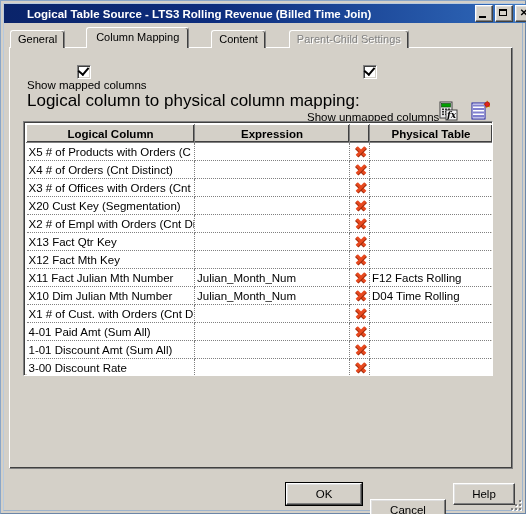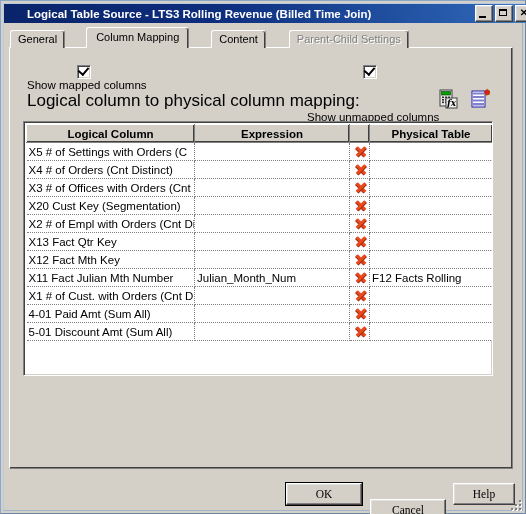--- a/index.html
+++ b/index.html
@@ -171,20 +171,21 @@
   #map-caption {
     position: absolute;
     left: 26px; top: 90px;
     font-size: 17px;
     white-space: nowrap;
   }
   .tool-icon {
     position: absolute;
     width: 20px; height: 16px;
     cursor: default;
+    margin-top: 12px;
   }
   #icon-calc { left: 437px; top: 88px; }
   #icon-newrow { left: 469px; top: 87px; }
 
   
   #grid {
     position: absolute;
     left: 22px; top: 120px;
     width: 470px; height: 255px;
     box-sizing: border-box;
@@ -252,21 +253,21 @@
   
   .btn {
     position: absolute;
     height: 22px;
     background: #d4d0c8;
     border: 1px solid #ffffff;
     border-right-color: #404040;
     border-bottom-color: #404040;
     box-shadow: inset -1px -1px 0 #808080, inset 1px 1px 0 #dfdfdf;
     font-size: 11.5px;
-    font-family: Liberation Serif, serif;
+    font-family: Liberation Sans, sans-serif;
     text-align: center;
     line-height: 20px;
     cursor: default;
     box-sizing: border-box;
   }
   #btn-ok {
     left: 285px; top: 482px; width: 76px;
     outline: 1px solid #000000;
     outline-offset: 0px;
   }
@@ -368,21 +369,21 @@
         <thead>
           <tr>
             <th>Logical Column</th>
             <th>Expression</th>
             <th></th>
             <th>Physical Table</th>
           </tr>
         </thead>
         <tbody id="grid-body">
             <tr>
-              <td>X5  # of Settings with Orders  (C</td>
+              <td>X5  # of Products with Orders  (C</td>
               <td></td>
               <td class="xcell"><span class="xmark"></span></td>
               <td></td>
             </tr>
             <tr>
               <td>X4  # of Orders  (Cnt Distinct)</td>
               <td></td>
               <td class="xcell"><span class="xmark"></span></td>
               <td></td>
             </tr>
@@ -416,33 +417,45 @@
               <td class="xcell"><span class="xmark"></span></td>
               <td></td>
             </tr>
             <tr>
               <td>X11  Fact Julian Mth Number</td>
               <td>Julian_Month_Num</td>
               <td class="xcell"><span class="xmark"></span></td>
               <td>F12 Facts Rolling</td>
             </tr>
             <tr>
+              <td>X10  Dim Julian Mth Number</td>
+              <td>Julian_Month_Num</td>
+              <td class="xcell"><span class="xmark"></span></td>
+              <td>D04 Time Rolling</td>
+            </tr>
+            <tr>
               <td>X1  # of Cust. with Orders  (Cnt Di</td>
               <td></td>
               <td class="xcell"><span class="xmark"></span></td>
               <td></td>
             </tr>
             <tr>
               <td>4-01  Paid Amt  (Sum All)</td>
               <td></td>
               <td class="xcell"><span class="xmark"></span></td>
               <td></td>
             </tr>
             <tr>
-              <td>5-01  Discount Amt  (Sum All)</td>
+              <td>1-01  Discount Amt  (Sum All)</td>
+              <td></td>
+              <td class="xcell"><span class="xmark"></span></td>
+              <td></td>
+            </tr>
+            <tr>
+              <td>3-00  Discount Rate</td>
               <td></td>
               <td class="xcell"><span class="xmark"></span></td>
               <td></td>
             </tr>
           </tbody>
       </table>
     </div>
   </div>
 
   <div class="btn" id="btn-ok">OK</div>

